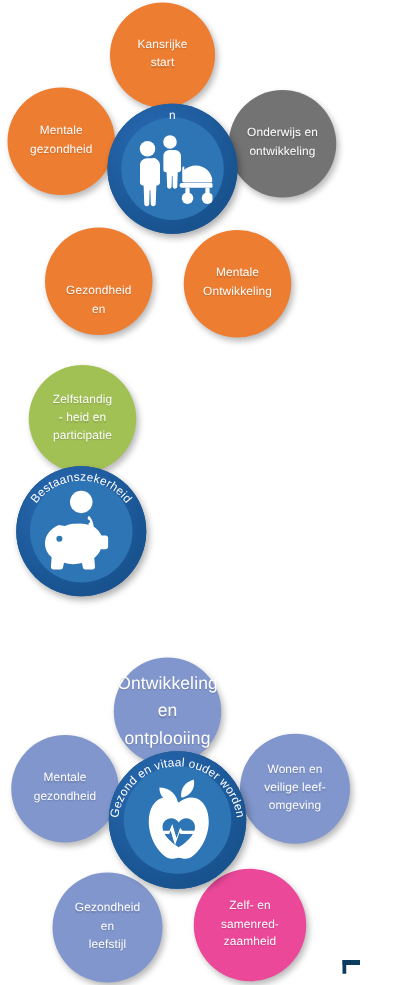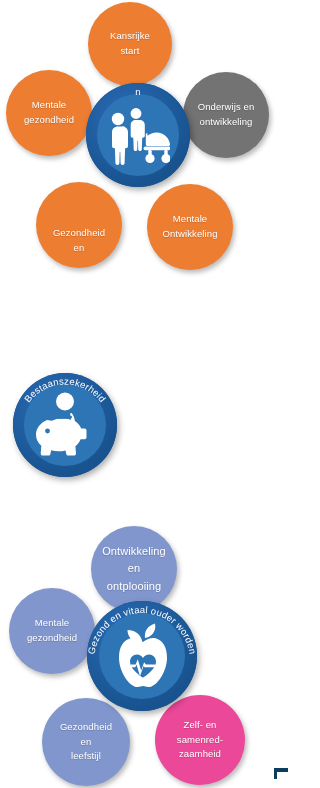--- a/index.html
+++ b/index.html
@@ -89,20 +89,27 @@
           <circle cx="60" cy="53.5" r="4.6"></circle>
           <rect x="42.3" y="45" width="3.4" height="6" rx="1.2"></rect>
           <rect x="58.3" y="45" width="3.4" height="6" rx="1.2"></rect>
         </g>
       </svg>
     </div>
   </div>
 
   <div class="group" style="top:288px;height:210px;">
 
+    <div class="petal" style="left:23px;top:4px;width:86px;height:86px;background:#A2C155;">
+      <div class="lbl">
+        <span>Zelfstandig</span><br>
+        <span>- heid en</span><br>
+        <span>participatie</span>
+      </div>
+    </div>
 
 
     <div class="hub" style="left:13px;top:85px;width:104px;height:104px;background:#18538F;">
       <div class="ring" style="background:radial-gradient(circle at 38% 32%,#2A6BB5 0%,#18538F 72%);"></div>
       <div class="inner" style="left:11px;top:11px;width:82px;height:82px;background:#2E75B6;"></div>
       <svg class="curve" width="104" height="104" viewBox="0 0 104 104">
         <path id="arc2" d="M 7.5,56 A 44.5,44.5 0 0 1 96.5,56" fill="none"></path>
         <text text-anchor="middle">
           <textPath href="#arc2" startOffset="50%">Bestaanszekerheid</textPath>
         </text>
@@ -114,26 +121,33 @@
           <circle cx="15.5" cy="40" r="2.4" fill="#2E75B6"></circle>
           <rect x="26" y="24.5" width="14" height="3.2" rx="1.6" fill="#2E75B6"></rect>
         </g>
       </svg>
     </div>
   </div>
 
   <div class="group" style="top:523px;height:265px;">
 
     <div class="petal" style="left:91px;top:3px;width:86px;height:86px;background:#8196CC;">
-      <div class="lbl" style="font-size:11px;">
+      <div class="lbl" style="font-size:14px;">
         <span>Ontwikkeling en</span><br>
         <span>ontplooiing</span>
       </div>
     </div>
 
+    <div class="petal" style="left:192px;top:64px;width:88px;height:88px;background:#8196CC;">
+      <div class="lbl">
+        <span>Wonen en</span><br>
+        <span>veilige leef-</span><br>
+        <span>omgeving</span>
+      </div>
+    </div>
 
     <div class="petal" style="left:155px;top:172px;width:90px;height:90px;background:#ec4899;">
       <div class="lbl">
         <span>Zelf- en</span><br>
         <span>samenred-</span><br>
         <span>zaamheid</span>
       </div>
     </div>
 
     <div class="petal" style="left:42px;top:175px;width:88px;height:88px;background:#8196CC;">

